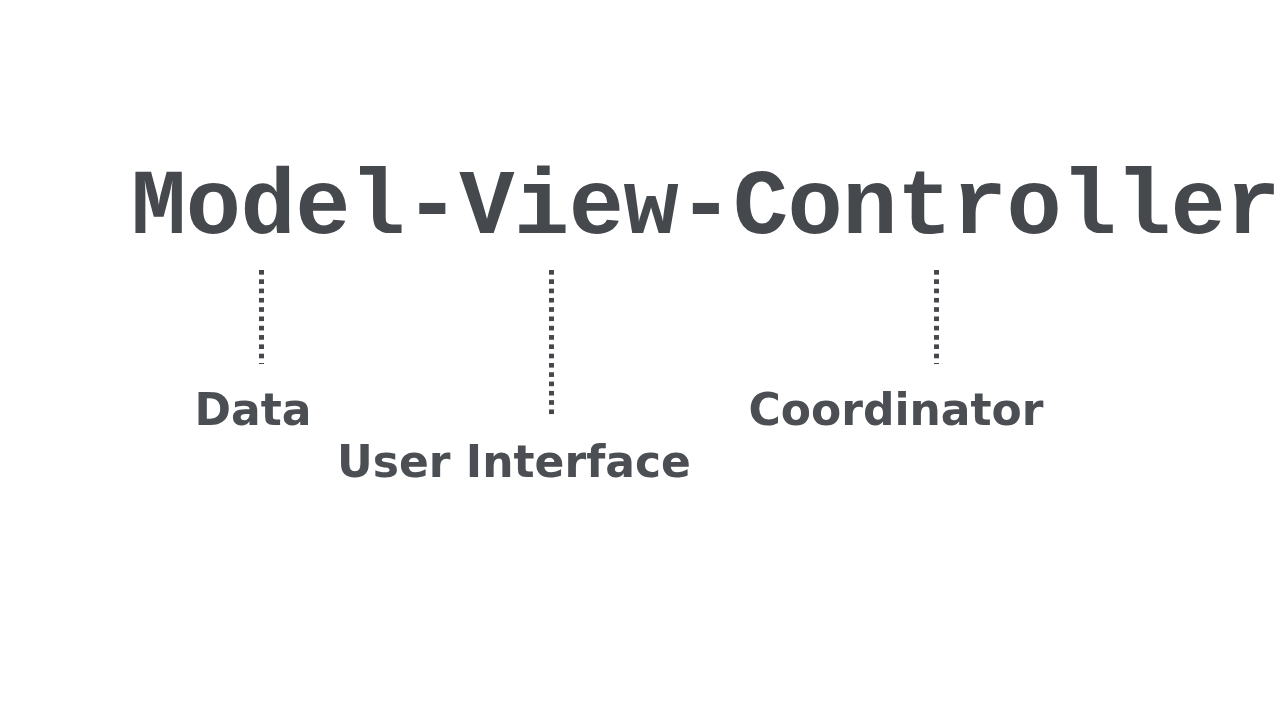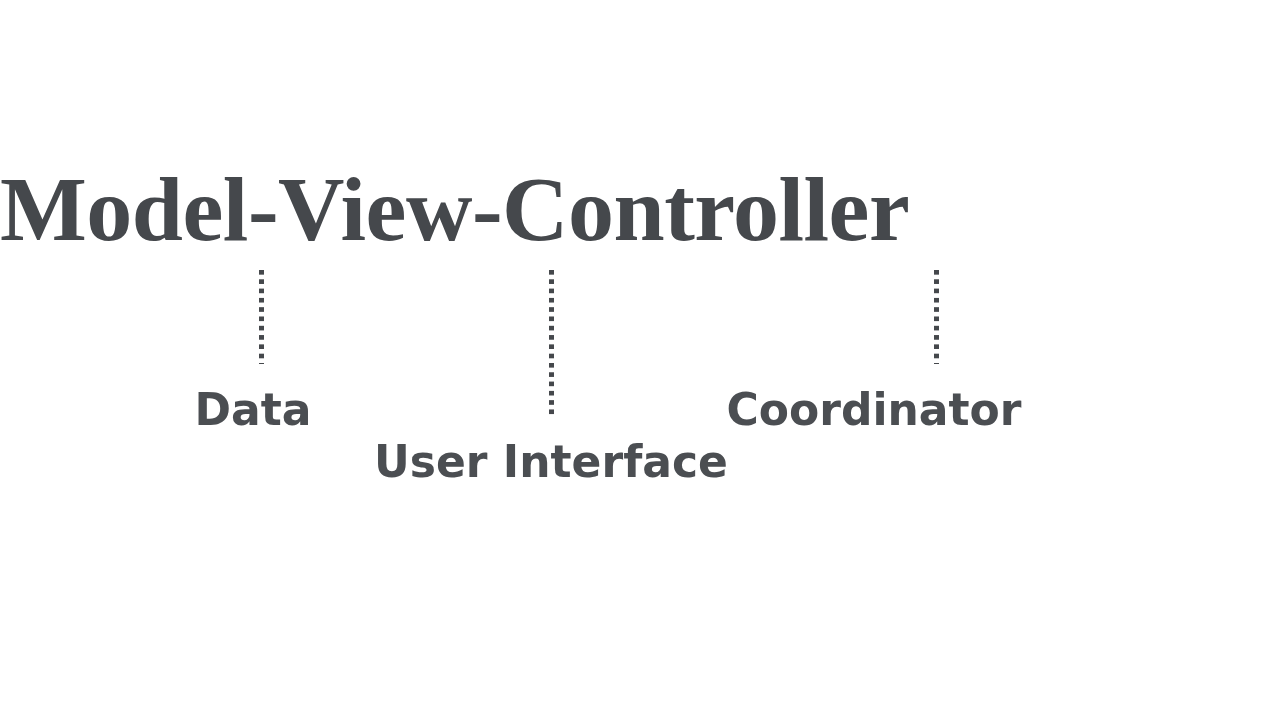--- a/index.html
+++ b/index.html
@@ -21,22 +21,22 @@
     height: 720px;
     background: #ffffff;
   }
 
   
   #diagram-title {
     position: absolute;
     left: 0;
     top: 163px;
     width: 1280px;
-    text-align: left;
-    font-family: Liberation Serif, serif;
+    text-align: right;
+    font-family: Liberation Mono, monospace;
     font-weight: 700;
     font-size: 92px;
     line-height: 1;
     letter-spacing: -0.5px;
     color: #45484c;
     white-space: nowrap;
   }
 
   
   .connector {
@@ -79,25 +79,25 @@
     color: #4b4e52;
     white-space: nowrap;
     text-align: center;
     transform: translateX(-50%);
   }
   #label-data {
     left: 253px;
     top: 388px;
   }
   #label-user-interface {
-    left: 551px;
+    left: 514px;
     top: 440px;
   }
   #label-coordinator {
-    left: 874px;
+    left: 896px;
     top: 388px;
     text-align: center;
   }
 </style>
 </head>
 <body>
 
 <div id="slide">
 
   <div id="diagram-title">Model-View-Controller</div>

